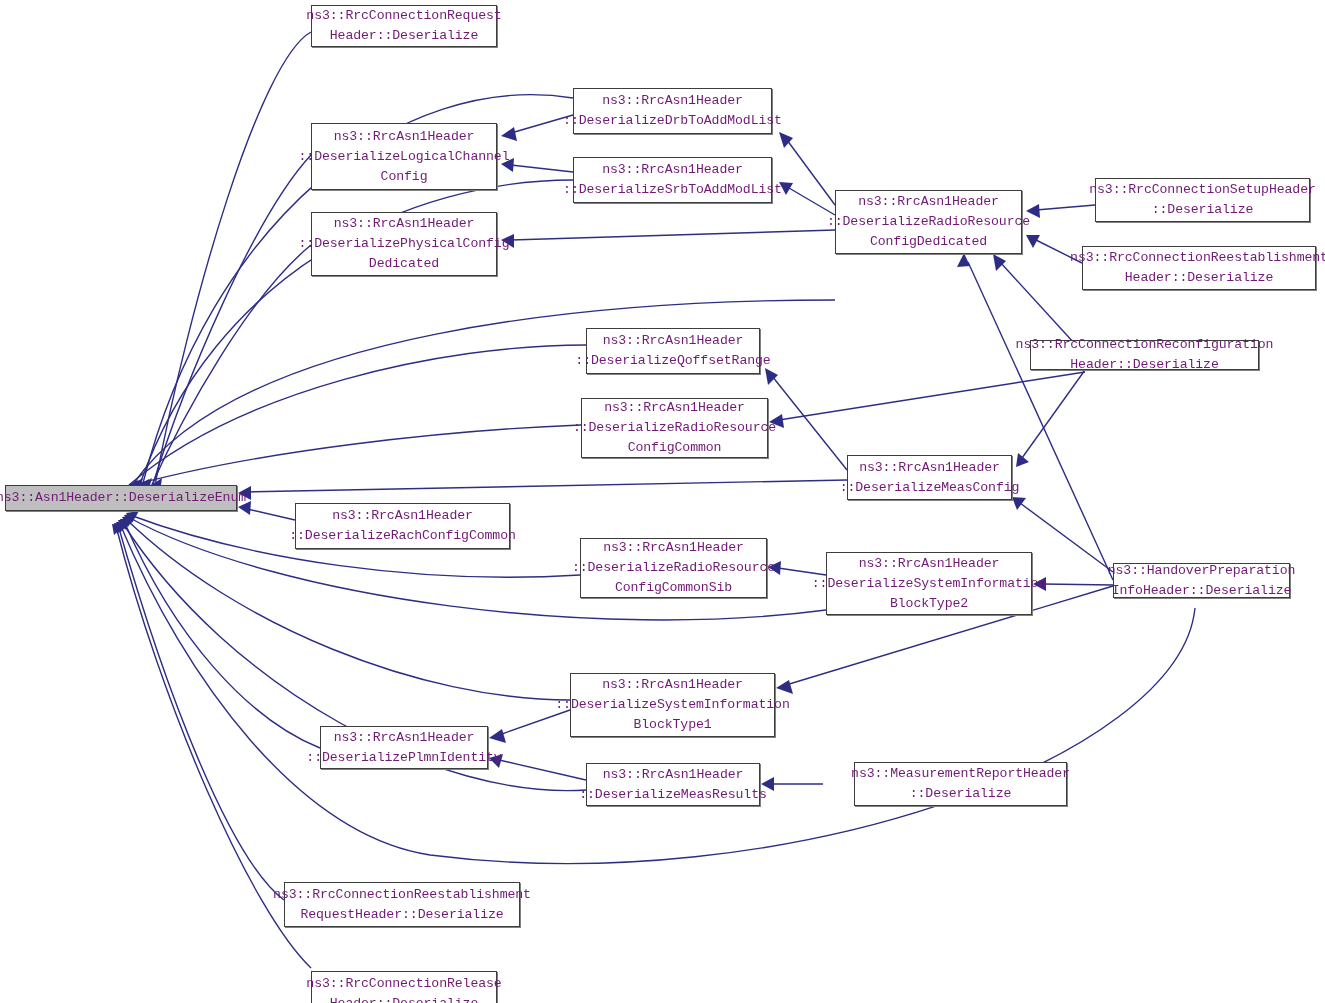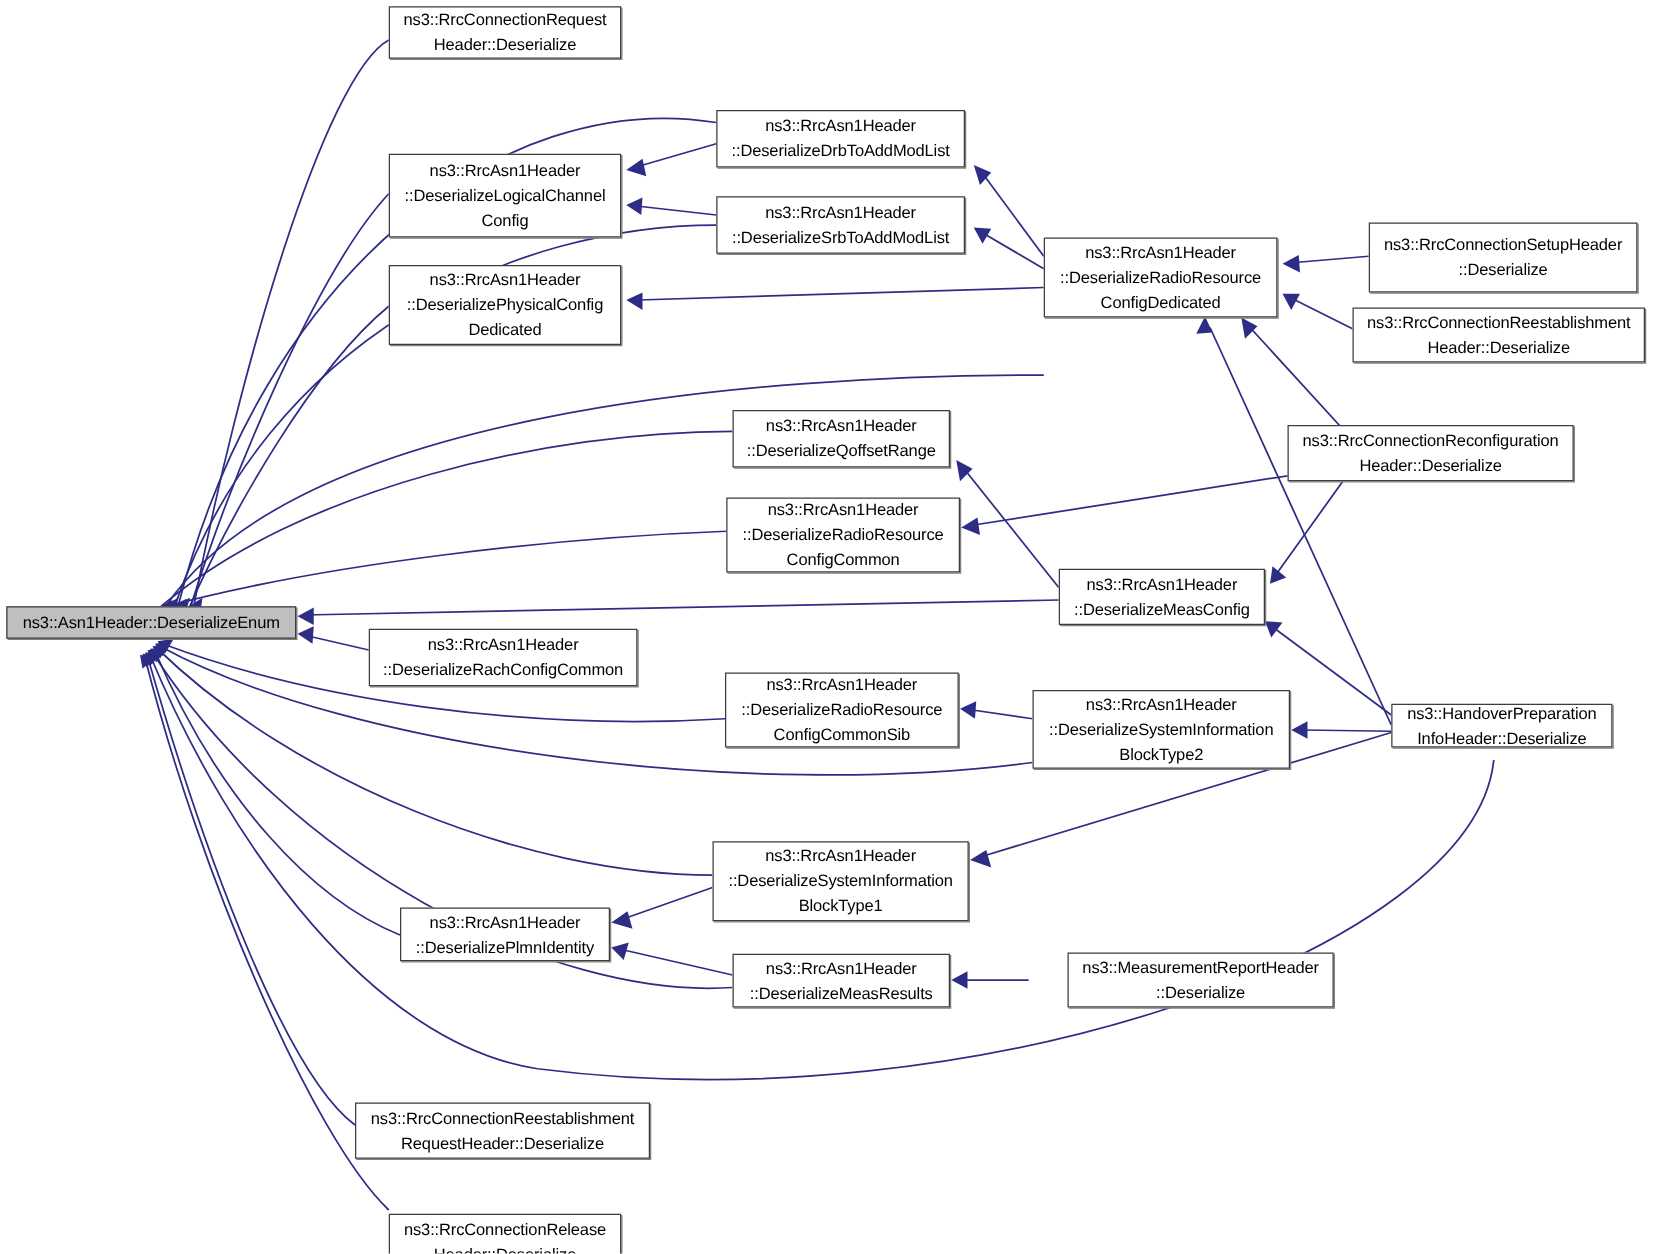--- a/index.html
+++ b/index.html
@@ -29,30 +29,31 @@
   }
   .arrow-head {
     fill: #2d2d86;
     stroke: none;
   }
   .node {
     position: absolute;
     box-sizing: border-box;
     border: 1px solid #3d3d3d;
     background: #ffffff;
-    color: #000000;
+    color: #701a75;
     display: flex;
     align-items: center;
     justify-content: center;
     text-align: center;
     font-size: 13.2px;
     line-height: 20px;
     letter-spacing: -0.1px;
     box-shadow: 1px 1px 0 0 #808080;
     z-index: 5;
+    font-family: Liberation Mono, monospace;
   }
   .node.root {
     background: #bfbfbf;
     border: 1px solid #3d3d3d;
   }
   .node .label {
     display: block;
     padding: 0 4px;
     white-space: pre-line;
   }
@@ -191,21 +192,21 @@
       </div>
       <div class="node" style="left: 311px; top: 123px; width: 186px; height: 67px;">
         <span class="label">ns3::RrcAsn1Header
 ::DeserializeLogicalChannel
 Config</span>
       </div>
       <div class="node" style="left: 573px; top: 157px; width: 199px; height: 46px;">
         <span class="label">ns3::RrcAsn1Header
 ::DeserializeSrbToAddModList</span>
       </div>
-      <div class="node" style="left: 1095px; top: 178px; width: 215px; height: 56px;">
+      <div class="node" style="left: 1095px; top: 178px; width: 215px; height: 44px;">
         <span class="label">ns3::RrcConnectionSetupHeader
 ::Deserialize</span>
       </div>
       <div class="node" style="left: 835px; top: 190px; width: 187px; height: 64px;">
         <span class="label">ns3::RrcAsn1Header
 ::DeserializeRadioResource
 ConfigDedicated</span>
       </div>
       <div class="node" style="left: 311px; top: 212px; width: 186px; height: 64px;">
         <span class="label">ns3::RrcAsn1Header
@@ -213,21 +214,21 @@
 Dedicated</span>
       </div>
       <div class="node" style="left: 1082px; top: 246px; width: 234px; height: 44px;">
         <span class="label">ns3::RrcConnectionReestablishment
 Header::Deserialize</span>
       </div>
       <div class="node" style="left: 586px; top: 328px; width: 174px; height: 46px;">
         <span class="label">ns3::RrcAsn1Header
 ::DeserializeQoffsetRange</span>
       </div>
-      <div class="node" style="left: 1030px; top: 340px; width: 229px; height: 45px;">
+      <div class="node" style="left: 1030px; top: 340px; width: 229px; height: 30px;">
         <span class="label">ns3::RrcConnectionReconfiguration
 Header::Deserialize</span>
       </div>
       <div class="node" style="left: 581px; top: 398px; width: 187px; height: 60px;">
         <span class="label">ns3::RrcAsn1Header
 ::DeserializeRadioResource
 ConfigCommon</span>
       </div>
       <div class="node" style="left: 847px; top: 455px; width: 165px; height: 45px;">
         <span class="label">ns3::RrcAsn1Header

